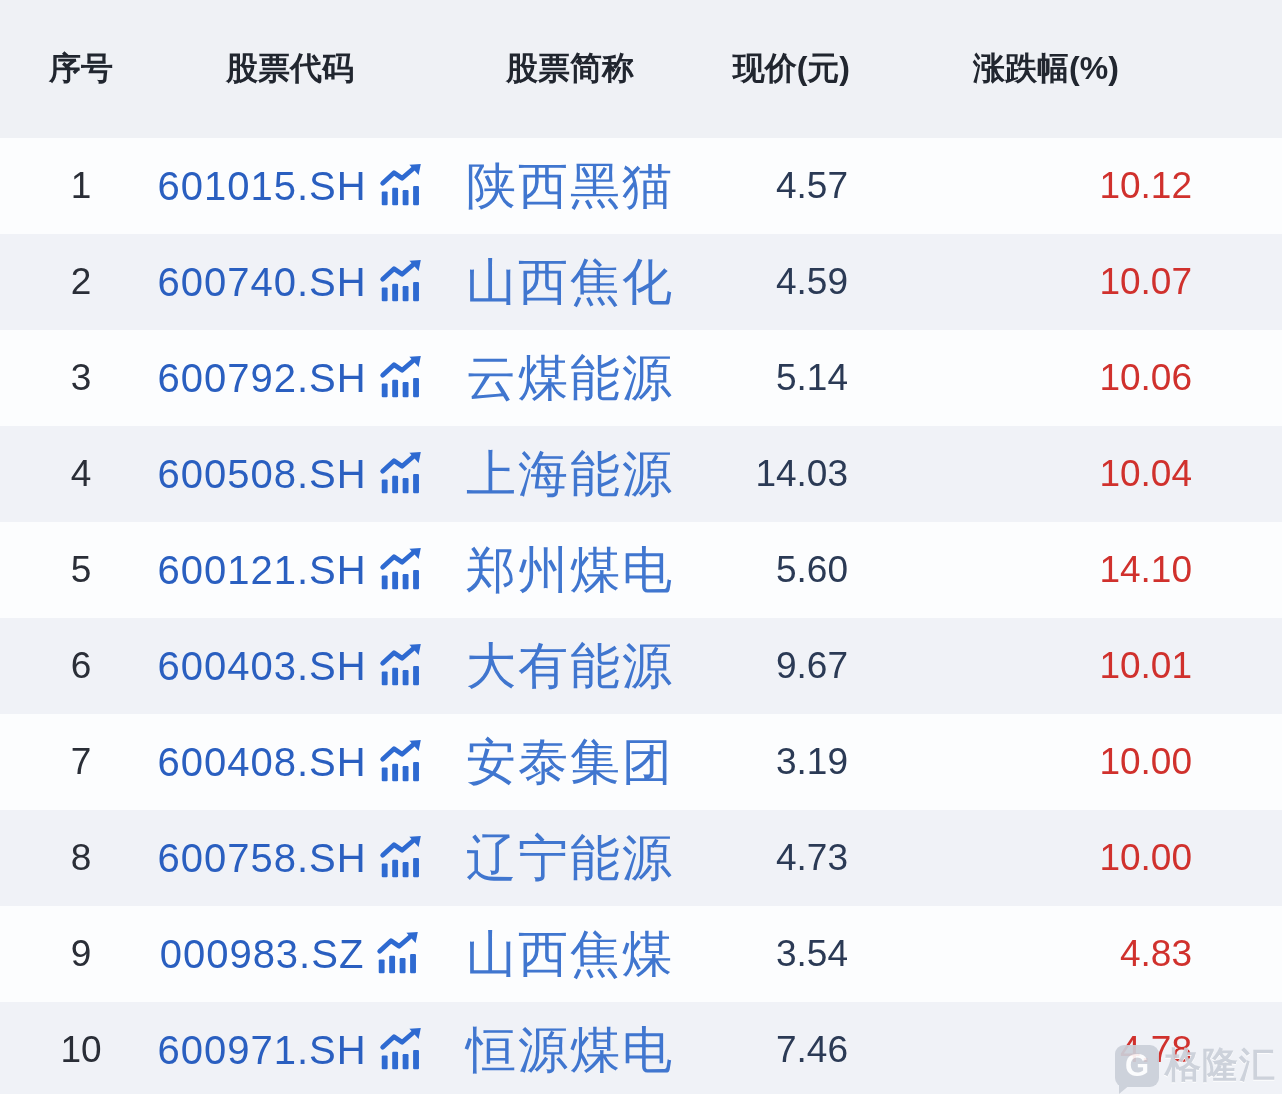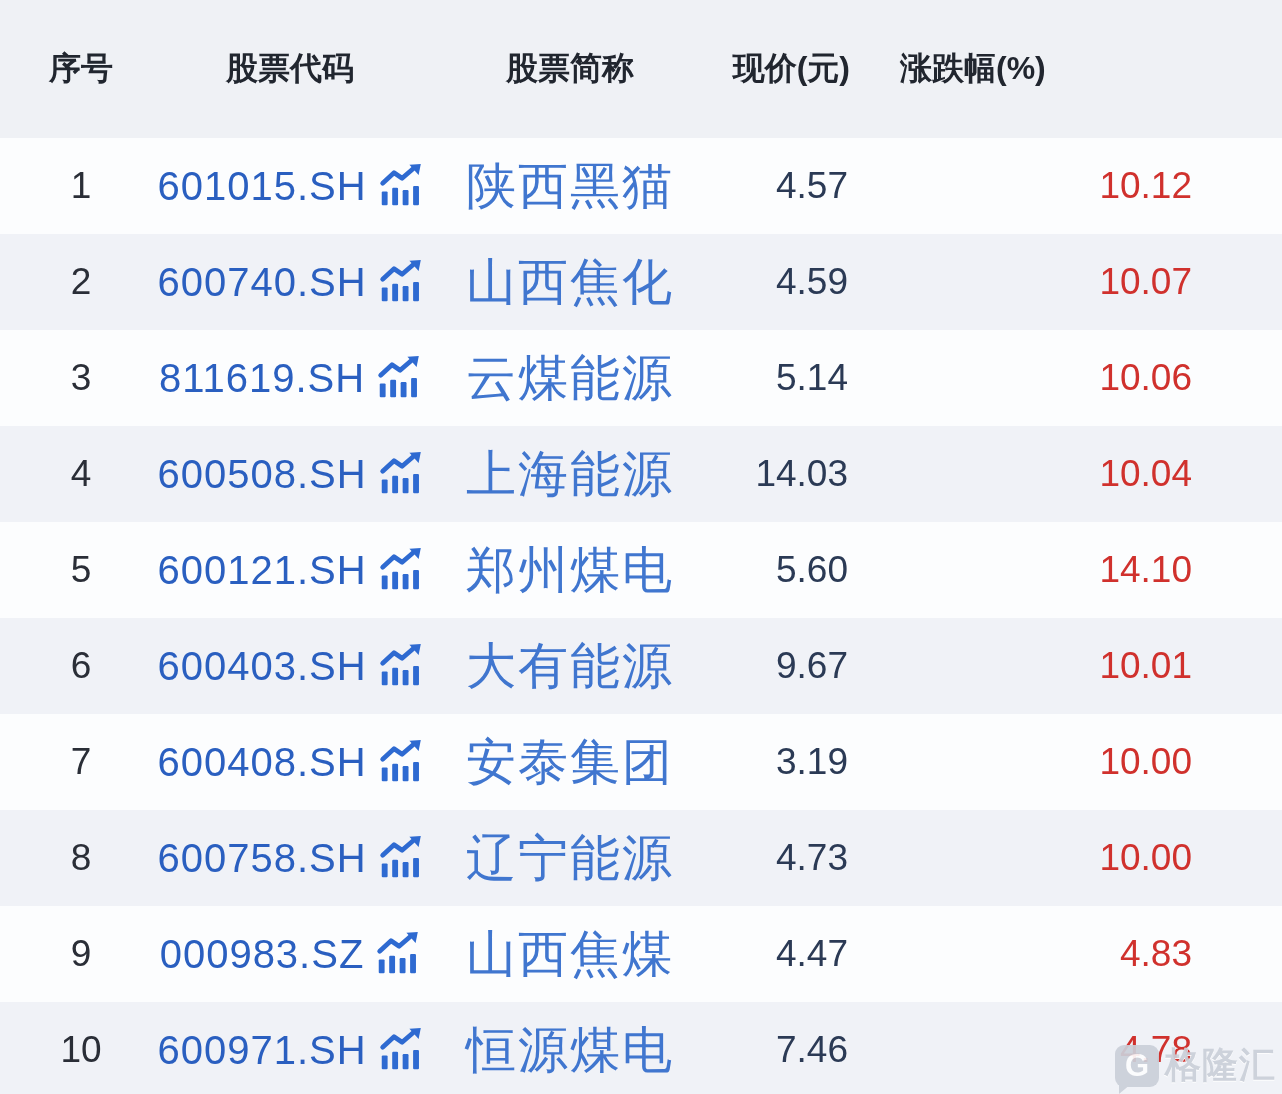--- a/index.html
+++ b/index.html
@@ -38,21 +38,21 @@
     font-size:32px;
     font-weight:700;
     color:var(--header-text);
     vertical-align:middle;
     white-space:nowrap;
   }
   th.h-index{text-align:center;padding-left:22px;}
   th.h-code{text-align:center;}
   th.h-name{text-align:center;}
   th.h-price{text-align:right;padding-right:50px;}
-  th.h-change{text-align:left;padding-right:90px;}
+  th.h-change{text-align:center;padding-right:90px;}
 
   tbody tr{height:96px;}
   tbody tr.odd{background:var(--row-odd-bg);}
   tbody tr.even{background:var(--row-even-bg);}
 
   td{vertical-align:middle;white-space:nowrap;}
   td.c-index{
     text-align:center;padding-left:22px;
     font-size:37px;color:var(--index-text);
   }
@@ -171,21 +171,21 @@
     <td class="c-name">
       <a class="name-link">山西焦化</a>
     </td>
     <td class="c-price">4.59</td>
     <td class="c-change">10.07</td>
   </tr>
       <tr class="odd">
     <td class="c-index">3</td>
     <td class="c-code">
       <span class="code-wrap">
-        <a class="code-link">811619.SH</a>
+        <a class="code-link">600792.SH</a>
         <svg class="trend-icon" viewBox="0 0 24 24" aria-hidden="true">
           <rect x="1.5" y="15" width="3.2" height="7.5" rx="0.6"></rect>
           <rect x="7.2" y="13" width="3.2" height="9.5" rx="0.6"></rect>
           <rect x="12.9" y="14.2" width="3.2" height="8.3" rx="0.6"></rect>
           <rect x="18.6" y="12" width="3.2" height="10.5" rx="0.6"></rect>
           <path class="t-line" d="M2 10.5 L8.2 4.8 L12.6 7.8 L18.6 2.6"></path>
           <path class="t-arrow" d="M16.6 0.4 L22.8 0 L21.6 6 Z"></path>
         </svg>
       </span>
     </td>
@@ -311,21 +311,21 @@
           <rect x="12.9" y="14.2" width="3.2" height="8.3" rx="0.6"></rect>
           <rect x="18.6" y="12" width="3.2" height="10.5" rx="0.6"></rect>
           <path class="t-line" d="M2 10.5 L8.2 4.8 L12.6 7.8 L18.6 2.6"></path>
           <path class="t-arrow" d="M16.6 0.4 L22.8 0 L21.6 6 Z"></path>
         </svg>
       </span>
     </td>
     <td class="c-name">
       <a class="name-link">山西焦煤</a>
     </td>
-    <td class="c-price">4.47</td>
+    <td class="c-price">3.54</td>
     <td class="c-change">4.83</td>
   </tr>
       <tr class="even">
     <td class="c-index">10</td>
     <td class="c-code">
       <span class="code-wrap">
         <a class="code-link">600971.SH</a>
         <svg class="trend-icon" viewBox="0 0 24 24" aria-hidden="true">
           <rect x="1.5" y="15" width="3.2" height="7.5" rx="0.6"></rect>
           <rect x="7.2" y="13" width="3.2" height="9.5" rx="0.6"></rect>

